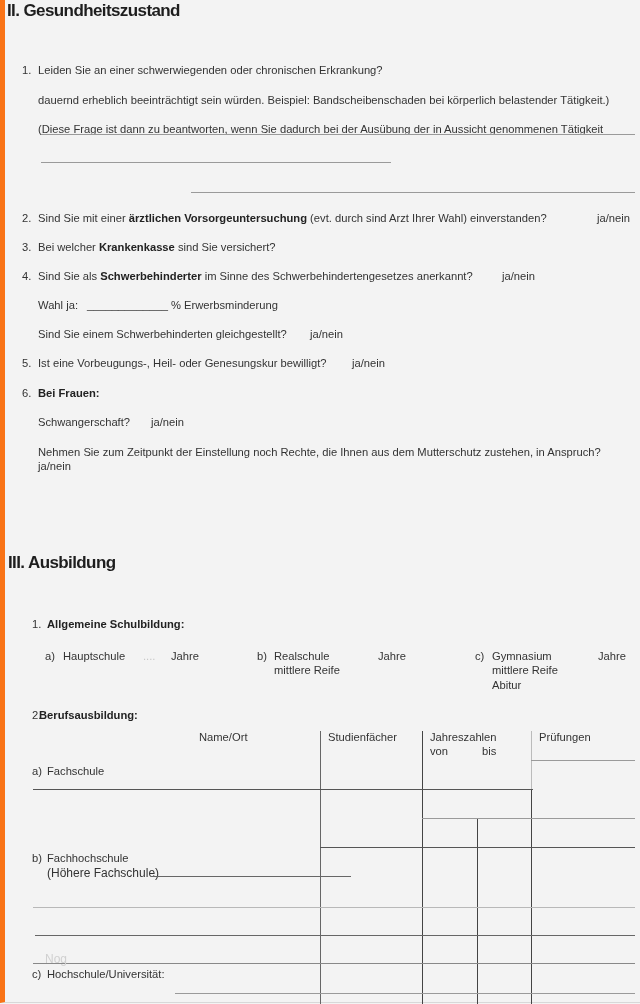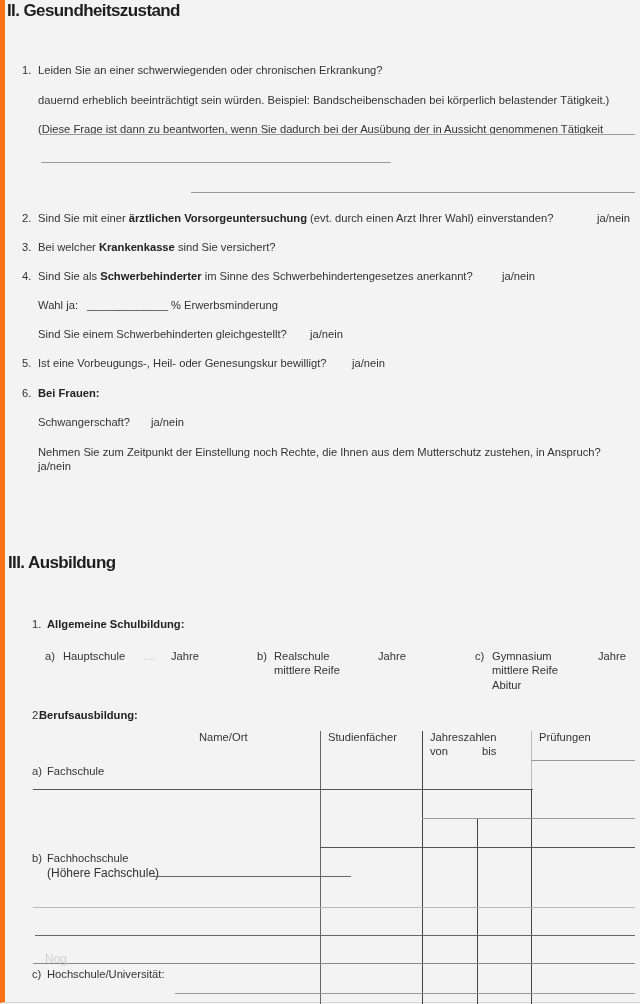--- a/index.html
+++ b/index.html
@@ -34,21 +34,21 @@
   <div class="abs t" style="left:17px;top:64px;">1.</div>
   <div class="abs t" style="left:33px;top:64px;">Leiden Sie an einer schwerwiegenden oder chronischen Erkrankung?</div>
   <div class="abs t" style="left:33px;top:79px;margin-top:44px;">(Diese Frage ist dann zu beantworten, wenn Sie dadurch bei der Ausübung der in Aussicht genommenen Tätigkeit</div>
   <div class="abs t" style="left:33px;top:94px;">dauernd erheblich beeinträchtigt sein würden. Beispiel: Bandscheibenschaden bei körperlich belastender Tätigkeit.)</div>
 
   <div class="lline" style="left:36px;top:134px;width:594px;"></div>
   <div class="lline" style="left:36px;top:162px;width:350px;"></div>
   <div class="lline" style="left:186px;top:192px;width:444px;"></div>
 
   <div class="abs t" style="left:17px;top:212px;">2.</div>
-  <div class="abs t" style="left:33px;top:212px;"><span>Sind Sie mit einer </span><b>ärztlichen Vorsorgeuntersuchung</b><span> (evt. durch einen Arzt Ihrer Wahl) einverstanden?</span></div>
+  <div class="abs t" style="left:33px;top:212px;"><span>Sind Sie mit einer </span><b>ärztlichen Vorsorgeuntersuchung</b><span> (evt. durch sind Arzt Ihrer Wahl) einverstanden?</span></div>
   <div class="abs t" style="left:592px;top:212px;">ja/nein</div>
 
   <div class="abs t" style="left:17px;top:241px;">3.</div>
   <div class="abs t" style="left:33px;top:241px;"><span>Bei welcher </span><b>Krankenkasse</b><span> sind Sie versichert?</span></div>
 
   <div class="abs t" style="left:17px;top:270px;">4.</div>
   <div class="abs t" style="left:33px;top:270px;"><span>Sind Sie als </span><b>Schwerbehinderter</b><span> im Sinne des Schwerbehindertengesetzes anerkannt?</span></div>
   <div class="abs t" style="left:497px;top:270px;">ja/nein</div>
 
   <div class="abs t" style="left:33px;top:299px;">Wahl ja:</div>

